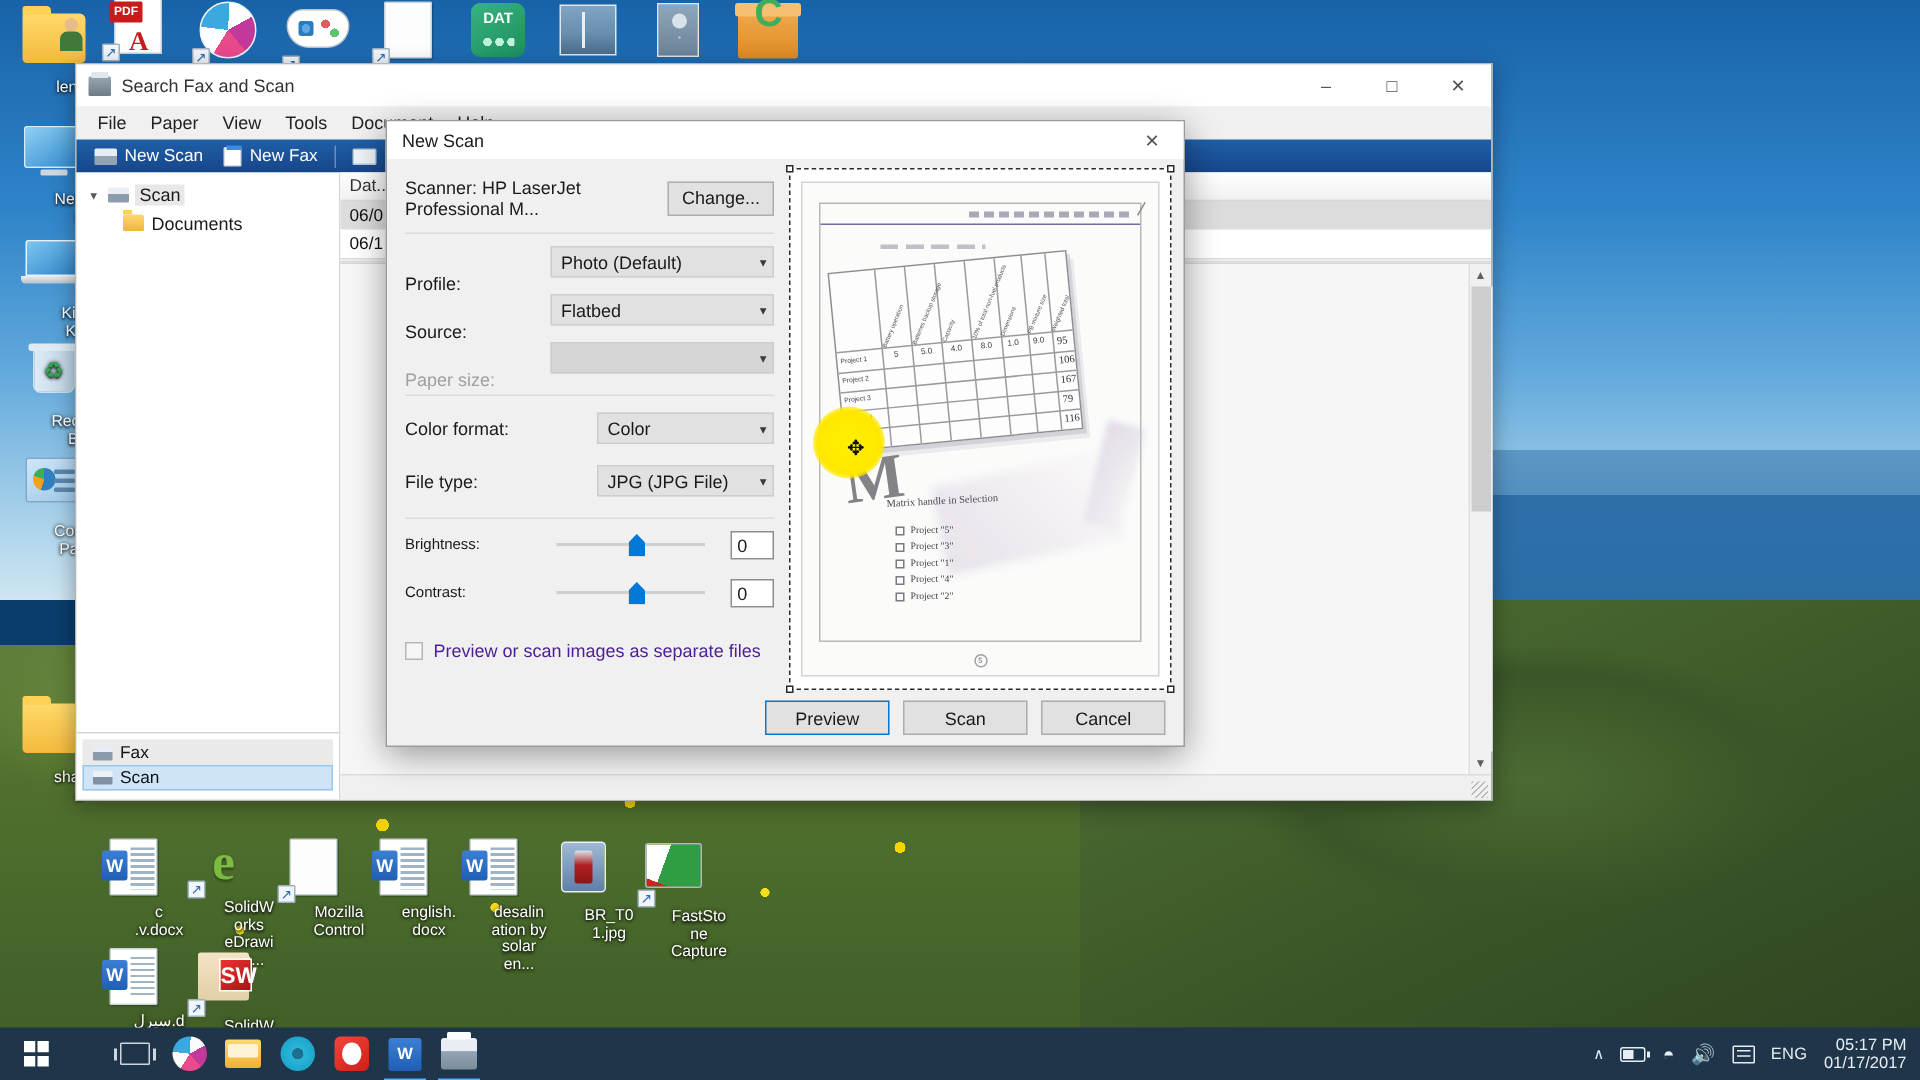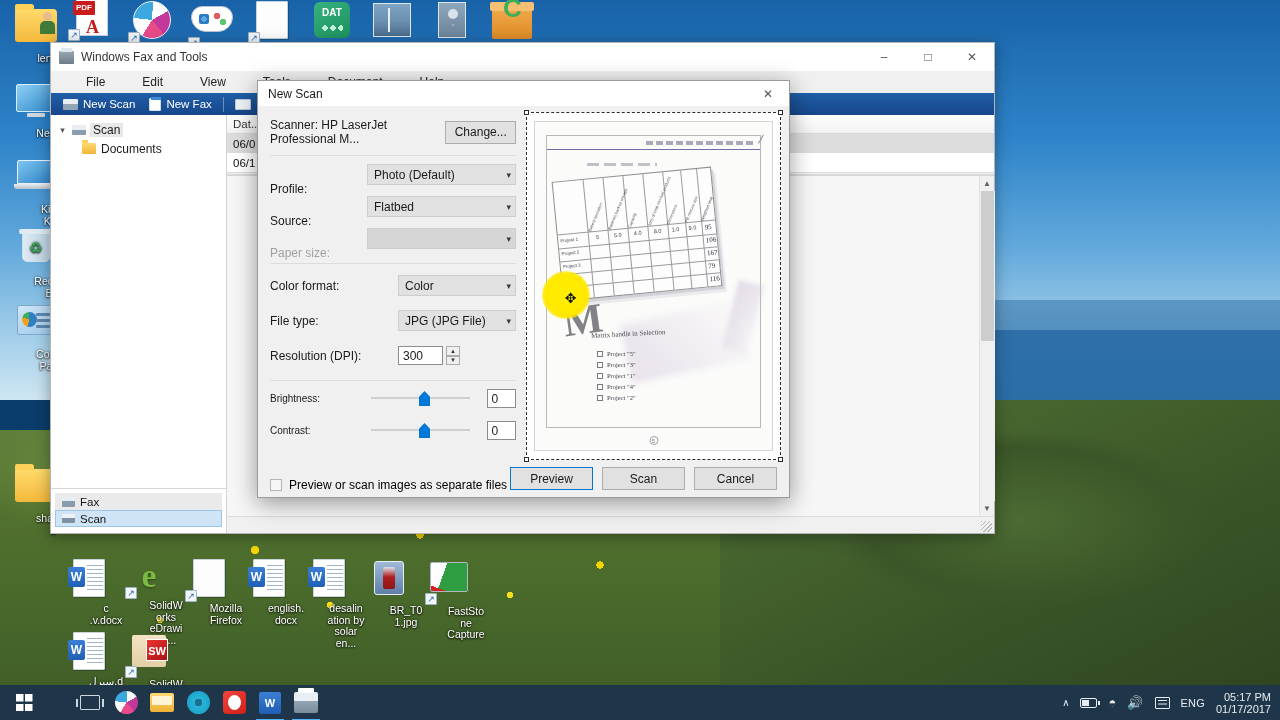--- a/index.html
+++ b/index.html
@@ -135,21 +135,21 @@
   .ic-fs{
     width:38px;height:30px;margin:6px auto 0;border-radius:2px;overflow:hidden;
     background:conic-gradient(from 200deg at 20% 90%, #d32222 0 25%, #fff 25% 50%, #2f9e43 50% 75%, #d32222 75% 100%);
     border:1px solid #aeb9c2;
   }
   .ic-sw{
     width:34px;height:32px;margin:6px auto 0;position:relative;
     background:linear-gradient(to bottom,#f4e3c4,#e3cfa6);border-radius:2px;
   }
   .ic-sw .cube{position:absolute;right:-2px;top:4px;width:22px;height:22px;
-    background:linear-gradient(140deg,#e33,#a81313);color:#fff;font-weight:bold;font-size:11px;
+    background:linear-gradient(140deg,#e33,#a81313);color:#fff;font-weight:bold;font-size:15px;
     text-align:center;line-height:22px;border:1px solid #fff;text-shadow:none;}
   .ic-br{
     width:30px;height:34px;margin:5px auto 0;border-radius:3px;
     background:linear-gradient(to bottom,#9fb9d6,#5f7fa8);border:1px solid #e9eef4;position:relative;
   }
   .ic-br:before{content:"";position:absolute;left:8px;top:5px;width:12px;height:22px;
     background:linear-gradient(to bottom,#d9e4ee,#b01f1f 45%,#8c1717);border-radius:2px;}
   .ic-shortcut{
     position:absolute;left:-2px;bottom:-1px;width:12px;height:12px;background:#f2f6fa;
     border:1px solid #9fb2c2;border-radius:1px;color:#2a6cb5;font-size:9px;line-height:10px;text-align:center;text-shadow:none;
@@ -226,21 +226,21 @@
   .fw-winbtns { margin-left:auto; display:flex; height:28px; }
   .fw-wb {
     width:44px;height:28px;display:flex;align-items:center;justify-content:center;
     color:#555;font-size:12px;
   }
 
   .fw-menubar {
     height:22px; display:flex; align-items:center; padding-left:6px;
     font-size:12px; color:#222; background:#f0f0f0; flex:0 0 auto;
   }
-  .fw-menu { padding:3px 8px;margin-left:21px; }
+  .fw-menu { padding:3px 8px; }
 
   .fw-toolbar {
     height:22px; background:linear-gradient(to bottom,#1f5fa8,#17468a);
     display:flex; align-items:center; padding-left:5px; color:#fff; font-size:11.5px;
     flex:0 0 auto;
   }
   .tb-item { display:flex; align-items:center; gap:5px; padding:2px 7px; white-space:nowrap; }
   .tb-sep { width:1px;height:15px;background:rgba(255,255,255,.35);margin:0 4px; }
   .tb-ic-scan{width:15px;height:11px;background:linear-gradient(to bottom,#e6edf4 45%,#93a5b5 46%);border-radius:1px;}
   .tb-ic-fax{width:12px;height:13px;background:#fff;border:1px solid #d3dde6;position:relative;border-radius:1px;}
@@ -360,21 +360,21 @@
   .ns-slider-line { width:100%; height:2px; background:#cfcfcf; }
   .ns-slider-thumb {
     position:absolute; left:48px; top:1px; width:11px; height:15px; background:#0078d7;
     clip-path: polygon(50% 0%, 100% 38%, 100% 100%, 0% 100%, 0% 38%);
   }
   .ns-slider-val {
     width:31px; height:19px; margin-left:17px; background:#fff; border:1px solid #8d8d8d;
     font-size:12px; padding-left:4px; line-height:19px;
   }
 
-  .ns-check-row { display:flex; align-items:center; margin-top:33px; gap:7px; color:#000000; font-size:12px; }
+  .ns-check-row { display:flex; align-items:center; margin-top:17px; gap:7px; color:#4c1d95; font-size:12px; }
   .ns-checkbox { width:12px; height:12px; border:1px solid #b6b6b6; background:#f6f6f6; flex:0 0 auto; }
 
   
   .ns-preview-outer {
     flex:1 1 auto; background:#fff; border:1px dashed #2b2b2b; position:relative;
     margin:0; padding:0;
   }
   .ns-crop-handle { position:absolute; width:5px; height:5px; border:1px solid #2b2b2b; background:#fff; }
   .ns-scan-page {
     position:absolute; left:7px; top:8px; right:7px; bottom:8px;
@@ -614,21 +614,21 @@
       <div class="ic-e">e</div>
       <div class="ic-shortcut">↗</div>
     </div>
   <span class="di-label">SolidWorks eDrawing...</span>
 </div>
 <div class="desk-icon" style="left:173px;top:556px;">
   <div class="glyph">
       <div class="ic-plaindoc"></div>
       <div class="ic-shortcut">↗</div>
     </div>
-  <span class="di-label">Mozilla Firefox</span>
+  <span class="di-label">Mozilla Control</span>
 </div>
 <div class="desk-icon" style="left:233px;top:556px;">
   <div class="glyph">
       <div class="ic-docw">
         <div class="lines"></div>
       </div>
     </div>
   <span class="di-label">english.docx</span>
 </div>
 <div class="desk-icon" style="left:293px;top:556px;">
@@ -668,31 +668,31 @@
       </div>
       <div class="ic-shortcut">↗</div>
     </div>
   <span class="di-label">SolidWorks</span>
 </div>
 
 <div id="fax-window">
 
   <div class="fw-titlebar">
     <div class="fw-titleicon"></div>
-    <span class="fw-title">Windows Fax and Tools</span>
+    <span class="fw-title">Search Fax and Scan</span>
     <div class="fw-winbtns">
       <div class="fw-wb">–</div>
       <div class="fw-wb">□</div>
       <div class="fw-wb close">✕</div>
     </div>
   </div>
 
   <div class="fw-menubar">
     <div class="fw-menu">File</div>
-    <div class="fw-menu">Edit</div>
+    <div class="fw-menu">Paper</div>
     <div class="fw-menu">View</div>
     <div class="fw-menu">Tools</div>
     <div class="fw-menu">Document</div>
     <div class="fw-menu">Help</div>
   </div>
 
   <div class="fw-toolbar">
     <div class="tb-item">
       <span class="tb-ic-scan"></span>
       <span>New Scan</span>
@@ -823,30 +823,20 @@
       </div>
 
       <div class="ns-field2">
         <span class="ns-field2-label">File type:</span>
         <div class="ns-select2">
           <span>JPG (JPG File)</span>
           <span class="chev">▾</span>
         </div>
       </div>
 
-      <div class="ns-field2">
-        <span class="ns-field2-label">Resolution (DPI):</span>
-        <div class="ns-spin-wrap">
-          <div class="ns-spin-input">300</div>
-          <div class="ns-spin-btns">
-            <div class="ns-spin-b">▲</div>
-            <div class="ns-spin-b">▼</div>
-          </div>
-        </div>
-      </div>
 
       <div class="ns-hr"></div>
 
       <div class="ns-slider-row">
         <span class="ns-slider-label">Brightness:</span>
         <div class="ns-slider-track">
           <div class="ns-slider-line"></div>
           <div class="ns-slider-thumb"></div>
         </div>
         <div class="ns-slider-val">0</div>

